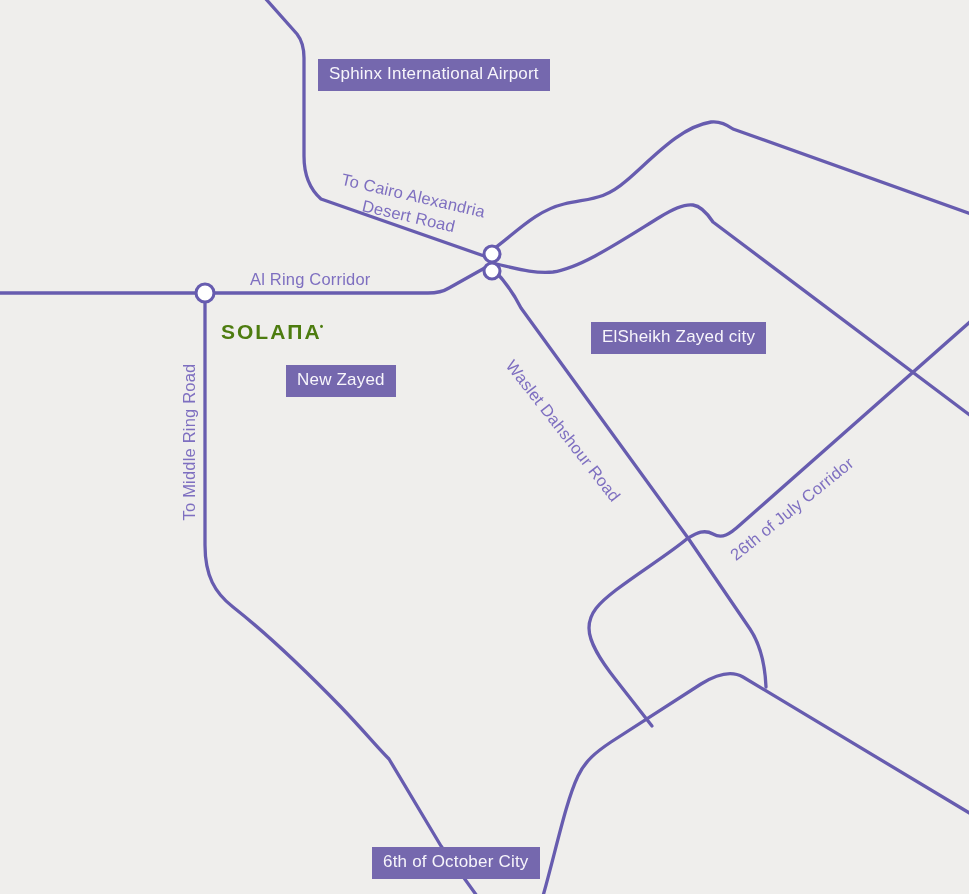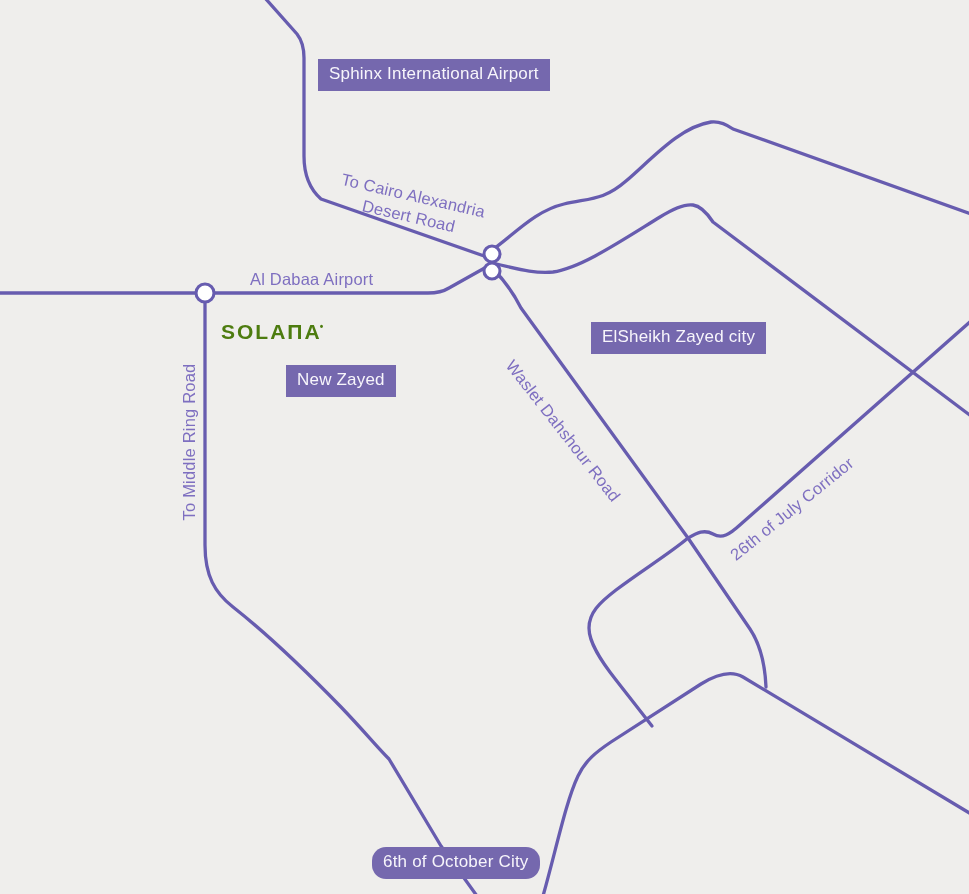--- a/index.html
+++ b/index.html
@@ -33,21 +33,21 @@
   }
   .rotated{transform-origin:center center;}
   #cairo-label{left:411px;top:206px;transform:translate(-50%,-50%) rotate(13deg);text-align:center;}
   #al-dabaa-label{left:250px;top:269px;}
   #middle-ring-label{left:189px;top:442px;transform:translate(-50%,-50%) rotate(-90deg);}
   #waslet-label{left:563px;top:431px;transform:translate(-50%,-50%) rotate(52deg);}
   #july-label{left:792px;top:509px;transform:translate(-50%,-50%) rotate(-39deg);}
   #sphinx-box{left:318px;top:59px;}
   #new-zayed-box{left:286px;top:365px;}
   #elsheikh-box{left:591px;top:322px;}
-  #october-box{left:372px;top:847px;border-radius:14px;}
+  #october-box{left:372px;top:847px;}
   #solana-logo{
     position:absolute;left:221px;top:320px;
     color:#4d7c0f;
     font-size:21px;
     font-weight:bold;
     letter-spacing:2px;
     white-space:nowrap;
   }
   #solana-logo .mark{
     font-size:10px;
@@ -76,21 +76,21 @@
     <circle class="node" cx="492" cy="271" r="8"></circle>
   </svg>
 
   <div class="place-box" id="sphinx-box">Sphinx International Airport</div>
 
   <div class="road-label rotated" id="cairo-label">
     <div>To Cairo Alexandria</div>
     <div>Desert Road</div>
   </div>
 
-  <div class="road-label" id="al-dabaa-label">Al Dabaa Airport</div>
+  <div class="road-label" id="al-dabaa-label">Al Ring Corridor</div>
 
   <div id="solana-logo">
     <span>SOLAΠA</span><span class="mark">•</span>
   </div>
 
   <div class="place-box" id="new-zayed-box">New Zayed</div>
 
   <div class="place-box" id="elsheikh-box">ElSheikh Zayed city</div>
 
   <div class="road-label rotated" id="middle-ring-label">To Middle Ring Road</div>

